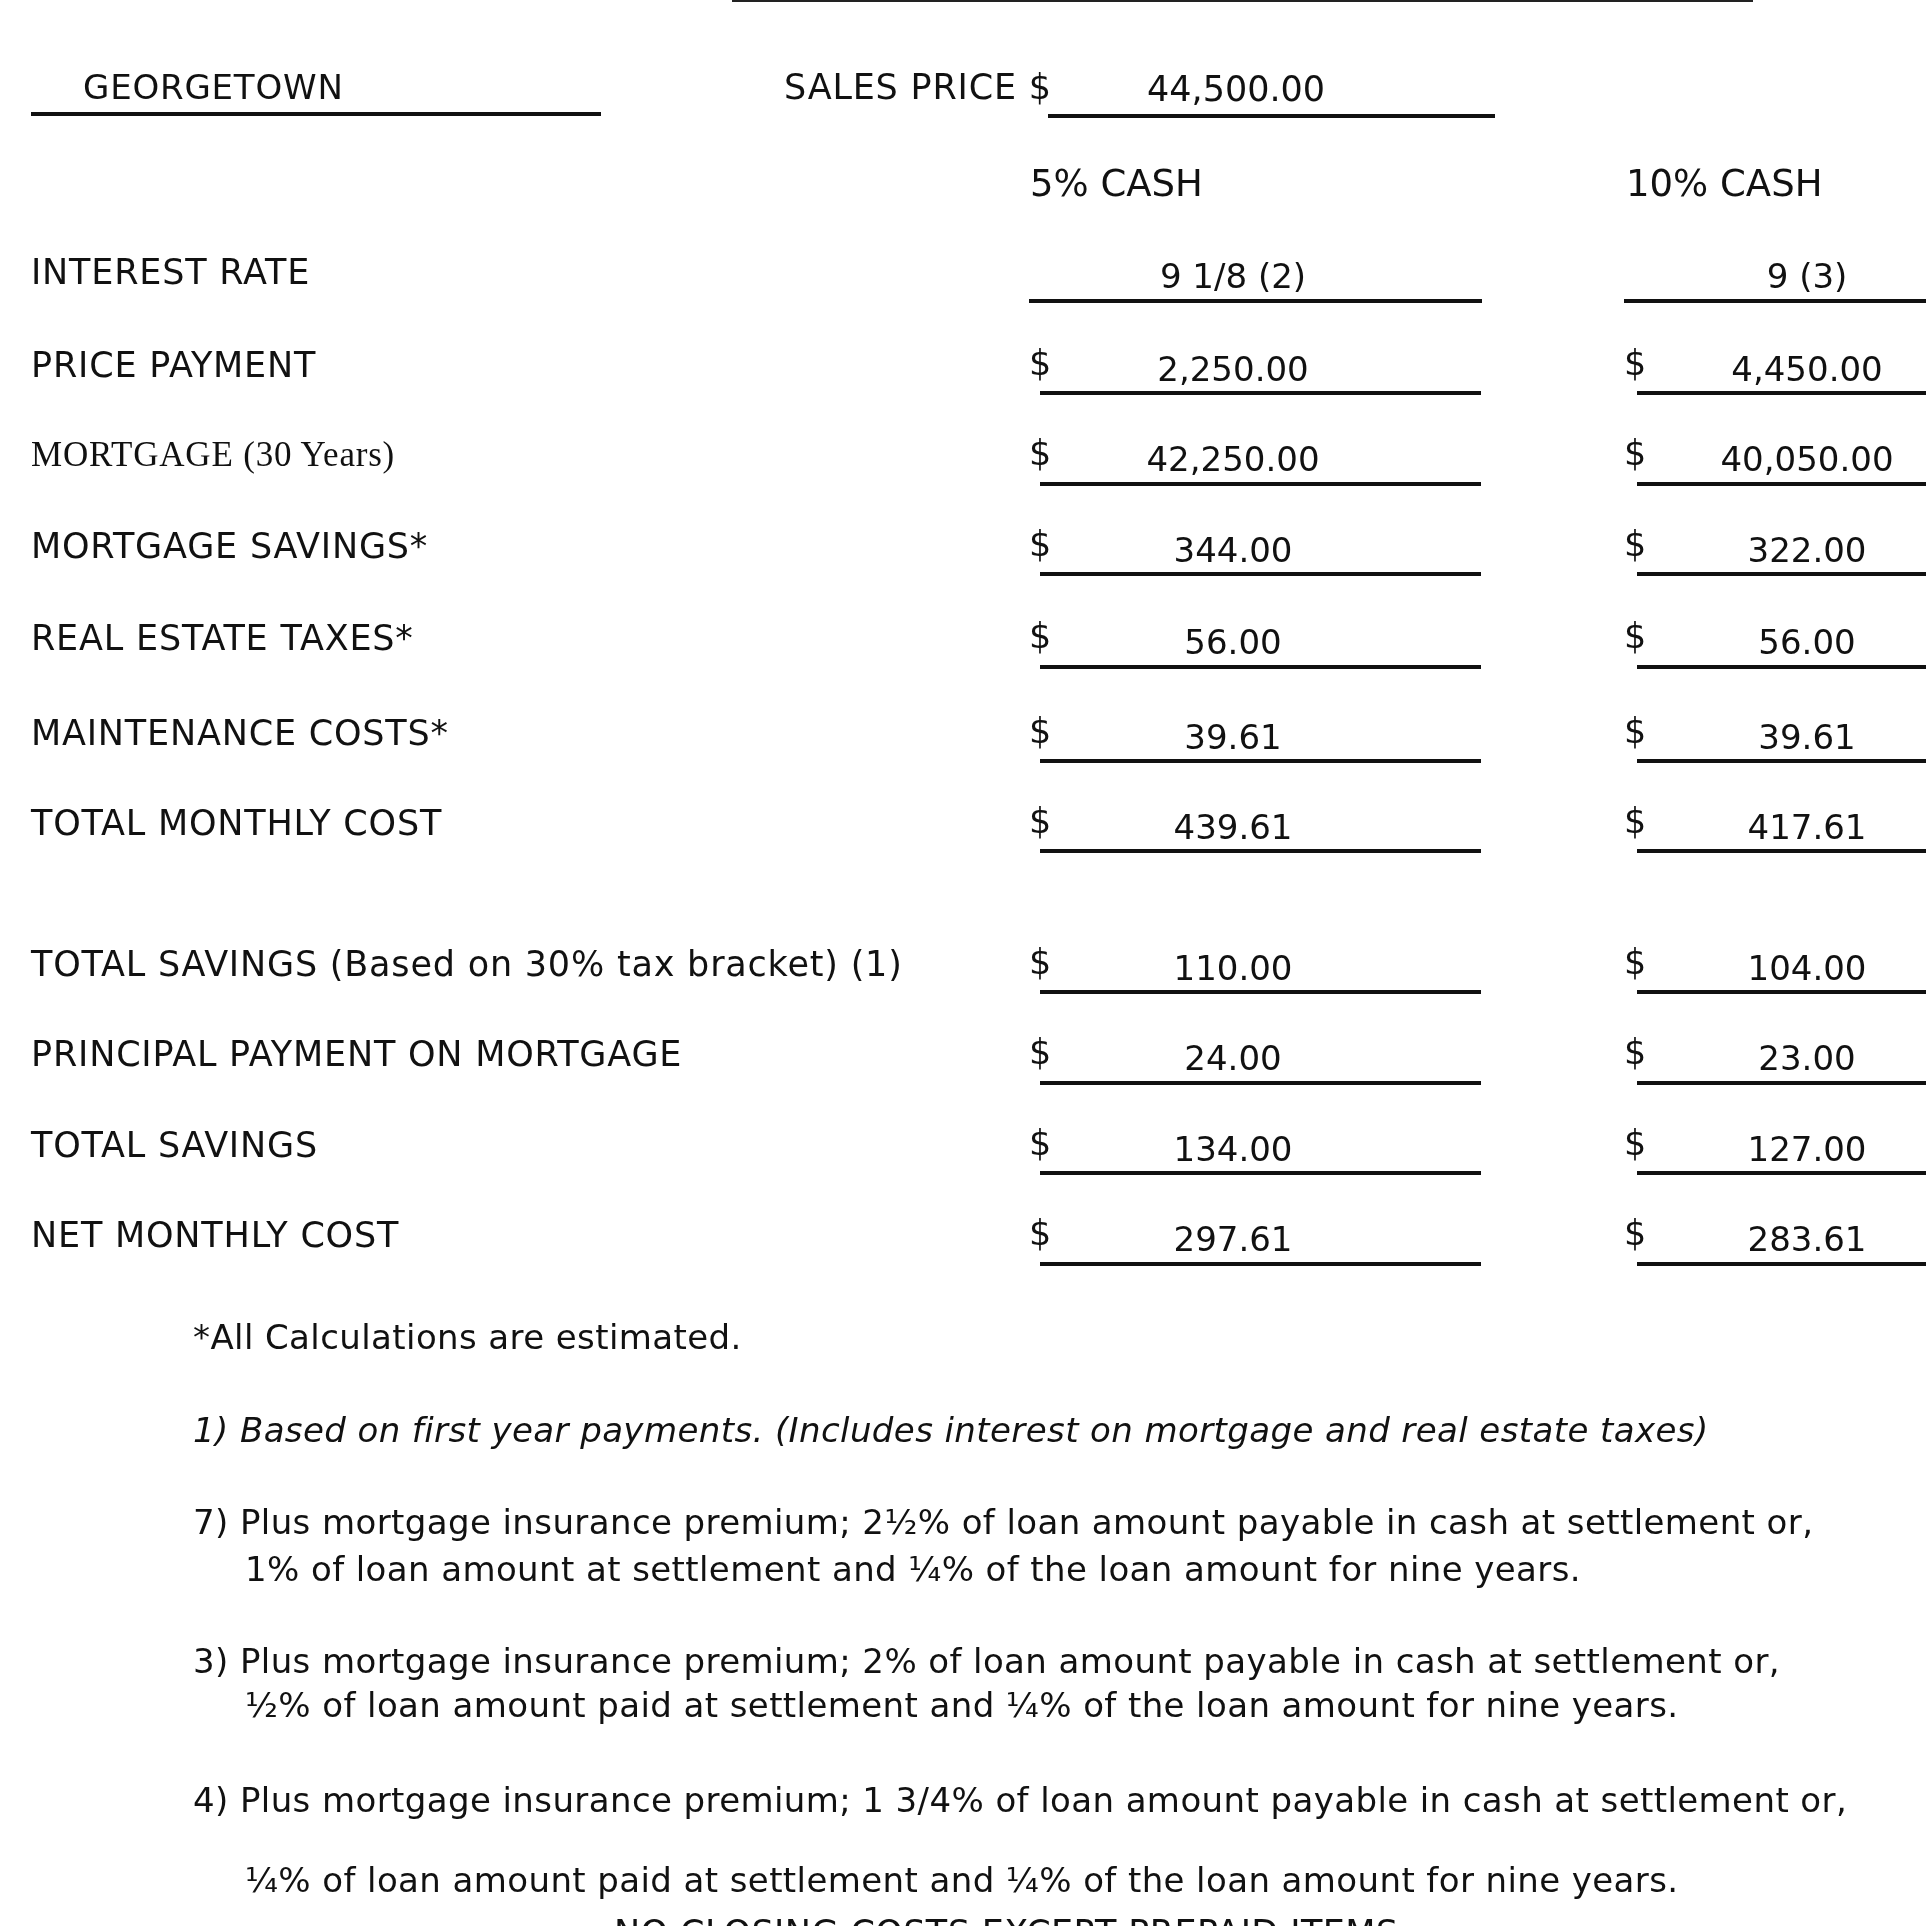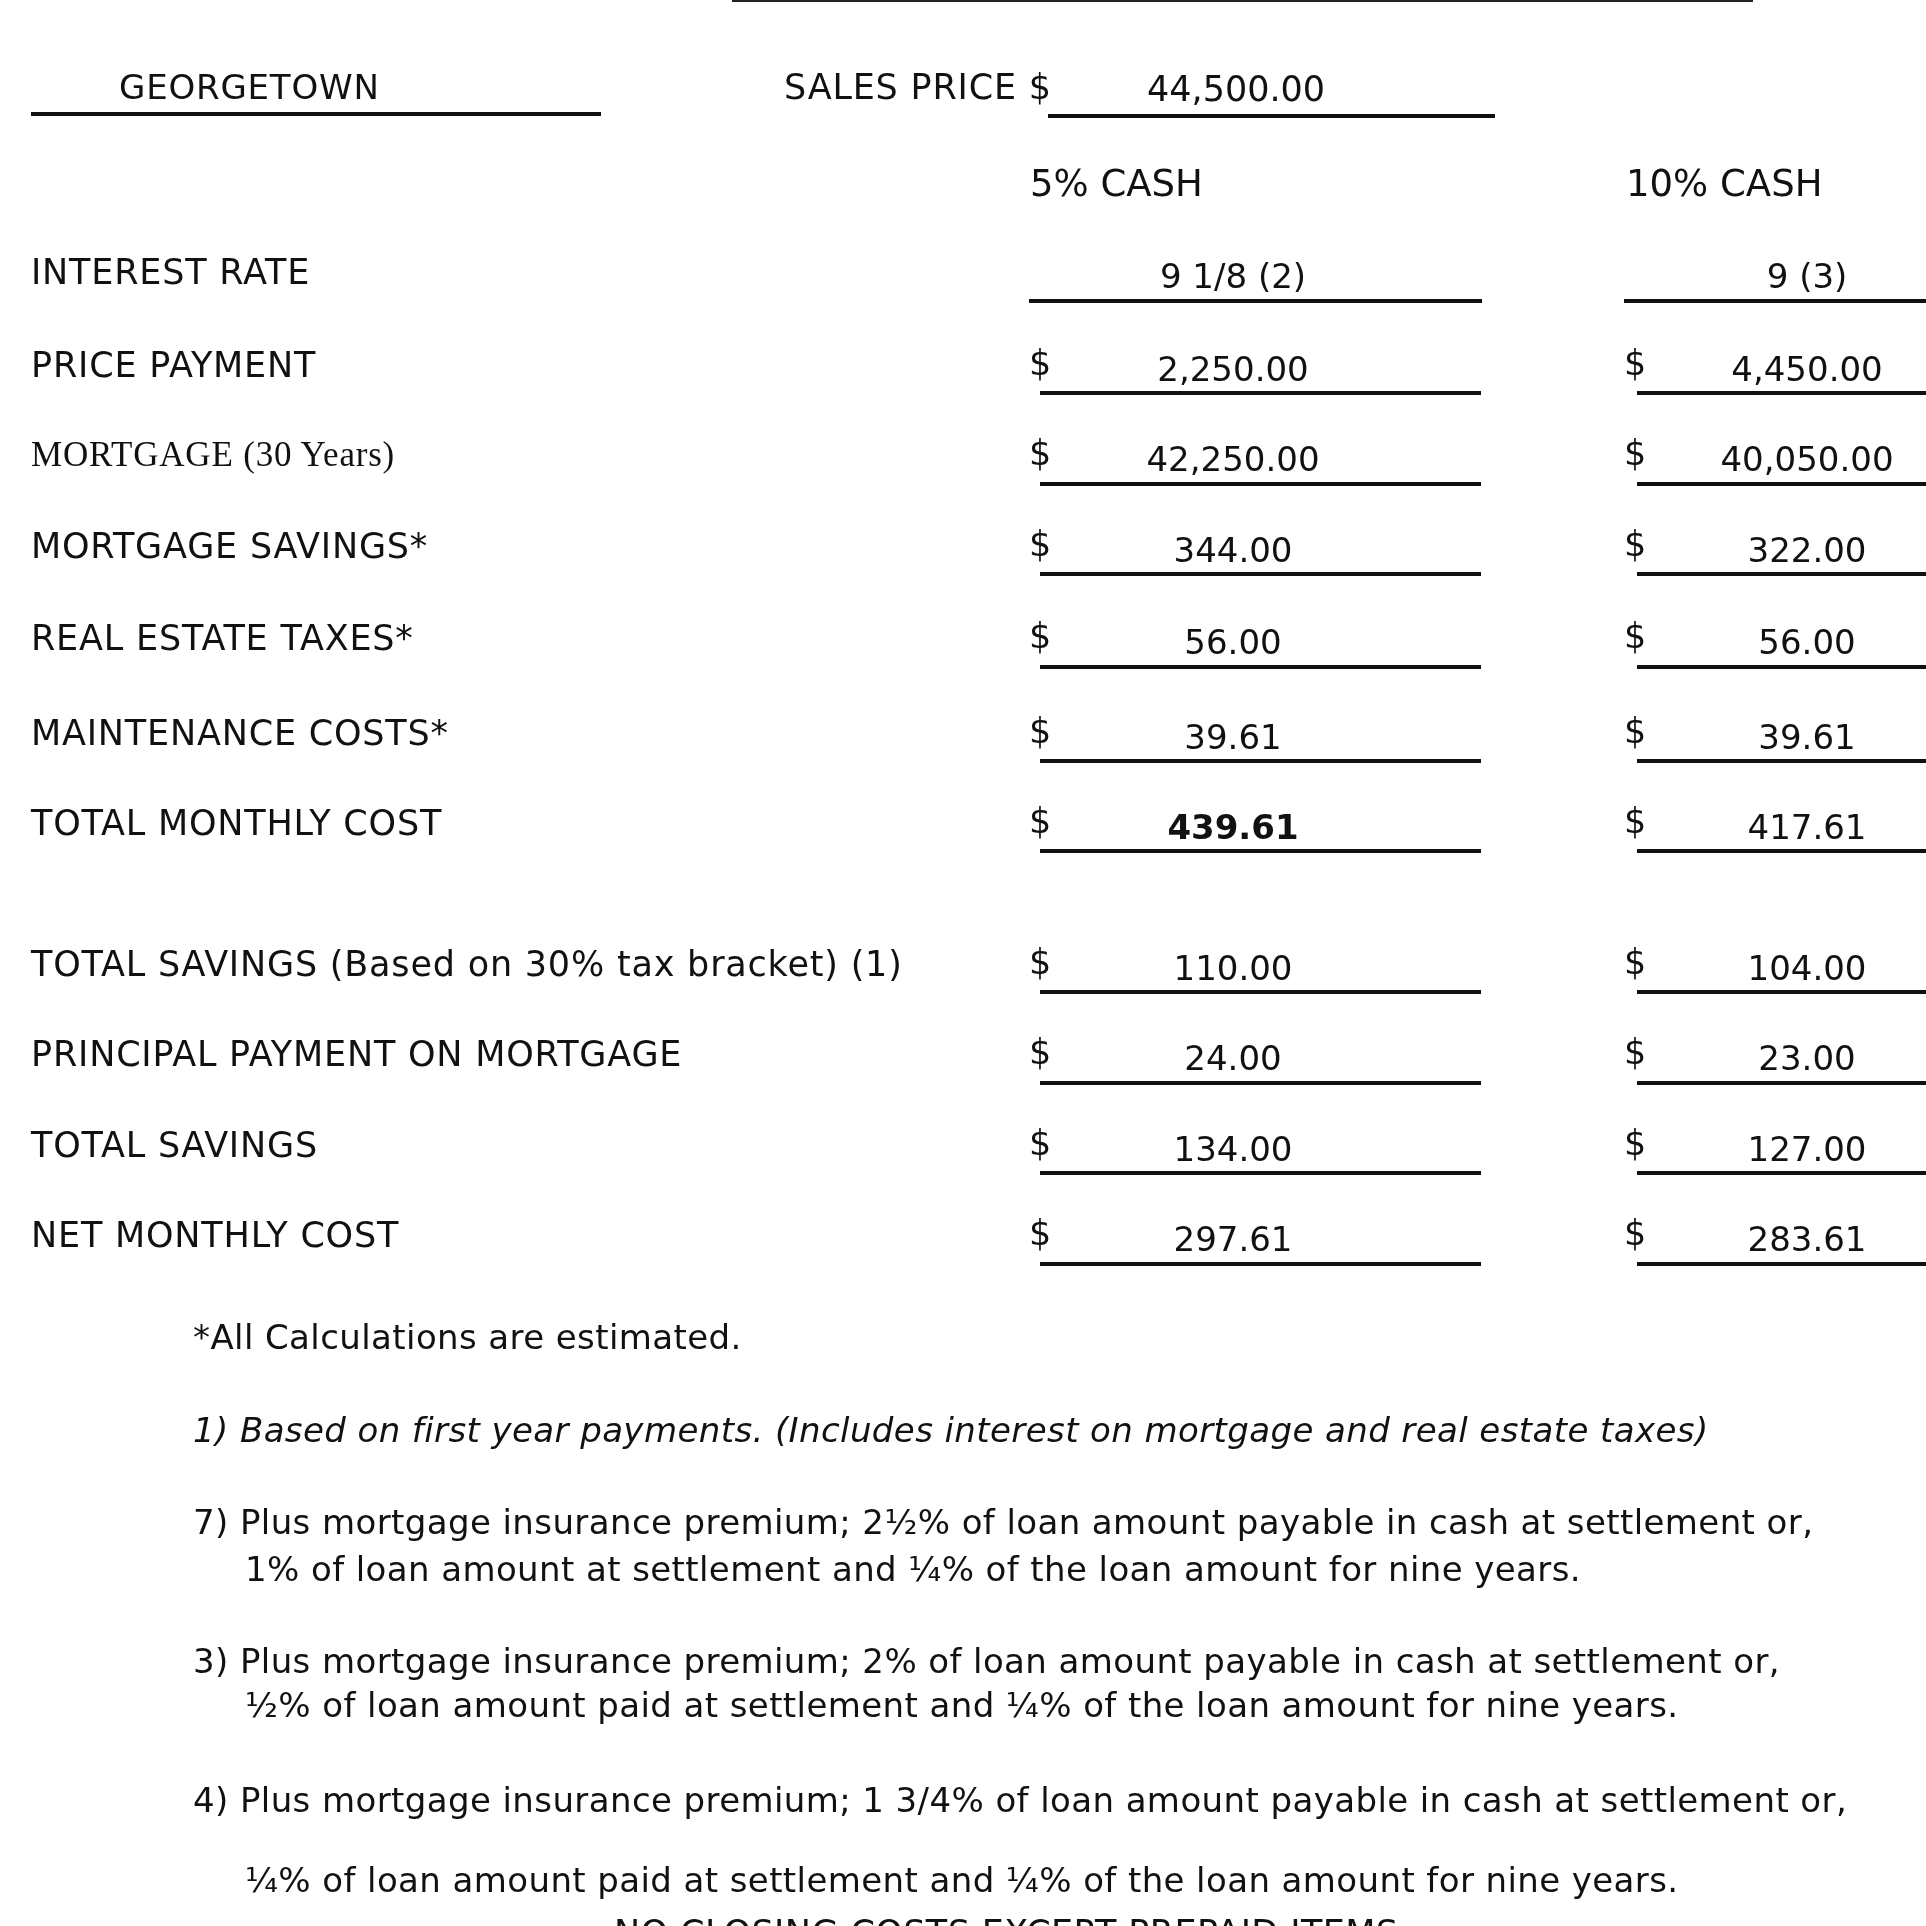--- a/index.html
+++ b/index.html
@@ -11,21 +11,21 @@
   .val { font-size:34px; position:absolute; text-align:center; }
   .dollar { font-size:35px; position:absolute; }
   .colhead { font-size:37px; }
   .note { font-size:34px; letter-spacing:0.4px; }
 </style>
 </head>
 <body>
 
 <div class="topline"></div>
 
-<div class="abs lbl" style="left:83px;top:67px;font-size:34px;margin-left:36px;">GEORGETOWN</div>
+<div class="abs lbl" style="left:83px;top:67px;font-size:34px;">GEORGETOWN</div>
 <div class="uline" style="left:31px;top:112px;width:570px;"></div>
 
 <div class="abs lbl" style="left:784px;top:67px;">SALES PRICE $</div>
 <div class="abs" style="left:1147px;top:69px;font-size:35px;">44,500.00</div>
 <div class="uline" style="left:1048px;top:114px;width:447px;"></div>
 
 <div class="abs colhead" style="left:1030px;top:162px;">5% CASH</div>
 <div class="abs colhead" style="left:1626px;top:162px;">10% CASH</div>
 
 <div id="rows">
@@ -64,21 +64,21 @@
     <div class="uline" style="left: 1637px; width: 399px; top: 665px;"></div>
     <div class="abs lbl" style="left: 31px; top: 713px;">MAINTENANCE COSTS*</div>
     <div class="dollar" style="left: 1029px; top: 711px;">$</div>
     <div class="val" style="left: 1079px; width: 308px; top: 717px;">39.61</div>
     <div class="uline" style="left: 1040px; width: 441px; top: 759px;"></div>
     <div class="dollar" style="left: 1624px; top: 711px;">$</div>
     <div class="val" style="left: 1653px; width: 308px; top: 717px;">39.61</div>
     <div class="uline" style="left: 1637px; width: 399px; top: 759px;"></div>
     <div class="abs lbl" style="left: 31px; top: 803px;">TOTAL MONTHLY COST</div>
     <div class="dollar" style="left: 1029px; top: 801px;">$</div>
-    <div class="val" style="left: 1079px; width: 308px; top: 807px; font-weight: bold;">439.61</div>
+    <div class="val" style="left: 1079px; width: 308px; top: 807px;">439.61</div>
     <div class="uline" style="left: 1040px; width: 441px; top: 849px;"></div>
     <div class="dollar" style="left: 1624px; top: 801px;">$</div>
     <div class="val" style="left: 1653px; width: 308px; top: 807px;">417.61</div>
     <div class="uline" style="left: 1637px; width: 399px; top: 849px;"></div>
     <div class="abs lbl" style="left: 31px; top: 944px;">TOTAL SAVINGS (Based on 30% tax bracket) (1)</div>
     <div class="dollar" style="left: 1029px; top: 942px;">$</div>
     <div class="val" style="left: 1079px; width: 308px; top: 948px;">110.00</div>
     <div class="uline" style="left: 1040px; width: 441px; top: 990px;"></div>
     <div class="dollar" style="left: 1624px; top: 942px;">$</div>
     <div class="val" style="left: 1653px; width: 308px; top: 948px;">104.00</div>

